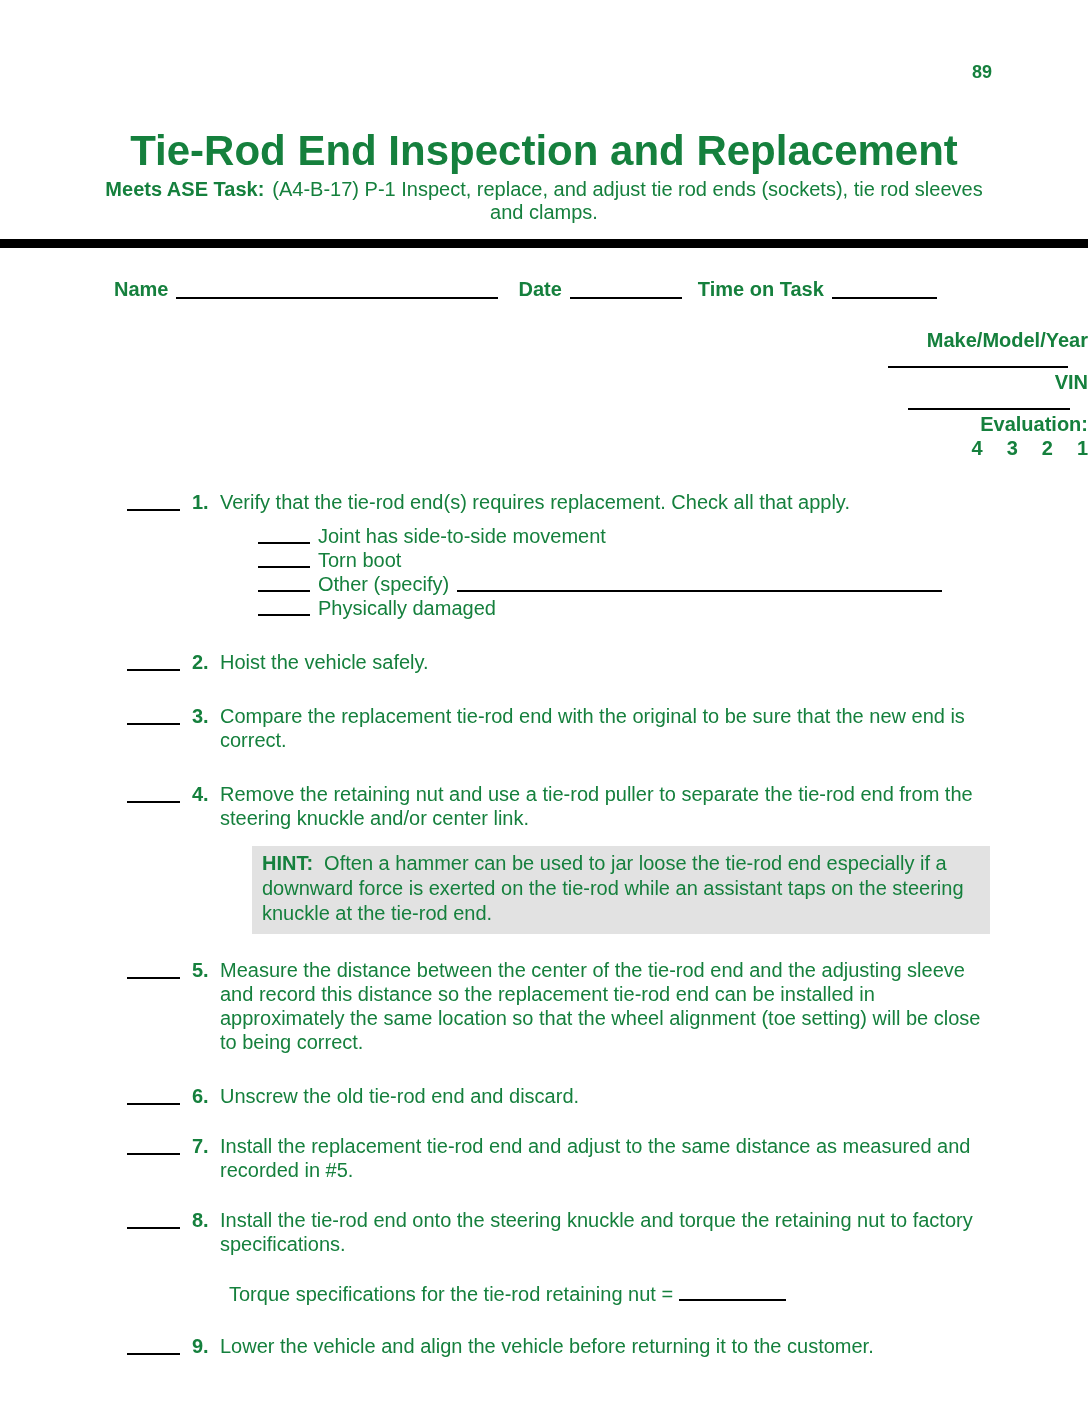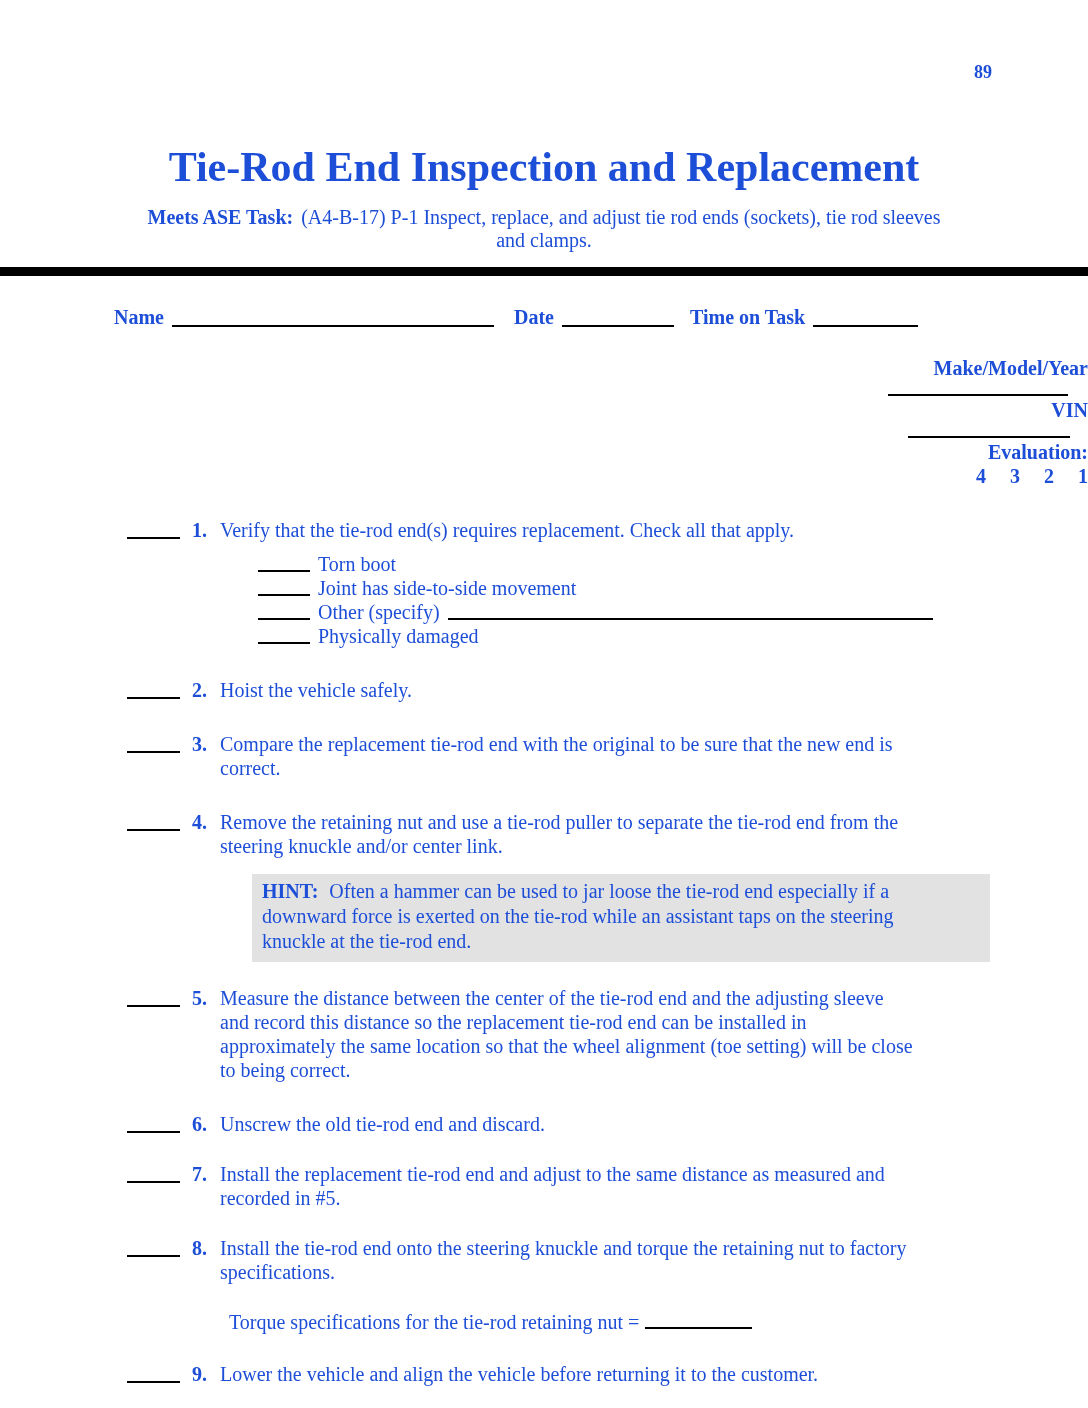--- a/index.html
+++ b/index.html
@@ -1,29 +1,29 @@
 <!DOCTYPE html>
 <html><head>
 <meta charset="utf-8">
 <style>
   html,body { margin:0; padding:0; background:#ffffff; }
   .page {
     position:relative;
     width:1088px; height:1408px;
-    background:#ffffff; color:#1d4ed8;
-    font-family:Liberation Serif, serif;
+    background:#ffffff; color:#15803d;
+    font-family:Liberation Sans, sans-serif;
     font-size:20px; line-height:24px;
     overflow:hidden;
   }
   .pagenum {
     position:absolute; top:60px; right:96px;
     font-weight:bold; font-size:18px;
   }
   .title {
-    margin:16px; padding-top:128px;
+    margin:0; padding-top:128px;
     text-align:center;
     font-size:42px; line-height:46px; font-weight:bold;
     letter-spacing:0px;
   }
   .subtitle {
     margin-top:4px;
     text-align:center;
     font-size:20px; line-height:23px;
   }
   .subtitle b { margin-right:8px; }
@@ -121,25 +121,25 @@
   <div class="items">
 
     <div class="item">
       <span class="blank"></span>
       <span class="num">1.</span>
       <div class="itext">
         <span class="t">Verify that the tie-rod end(s) requires replacement.  Check all that apply.</span>
         <div class="subs">
           <div class="sub">
             <span class="sblank"></span>
+            <span class="slabel">Joint has side-to-side movement</span>
+          </div>
+          <div class="sub">
+            <span class="sblank"></span>
             <span class="slabel">Torn boot</span>
-          </div>
-          <div class="sub">
-            <span class="sblank"></span>
-            <span class="slabel">Joint has side-to-side movement</span>
           </div>
           <div class="sub">
             <span class="sblank"></span>
             <span class="slabel">Other (specify)</span>
             <span class="u-other"></span>
           </div>
           <div class="sub">
             <span class="sblank"></span>
             <span class="slabel">Physically damaged</span>
           </div>

